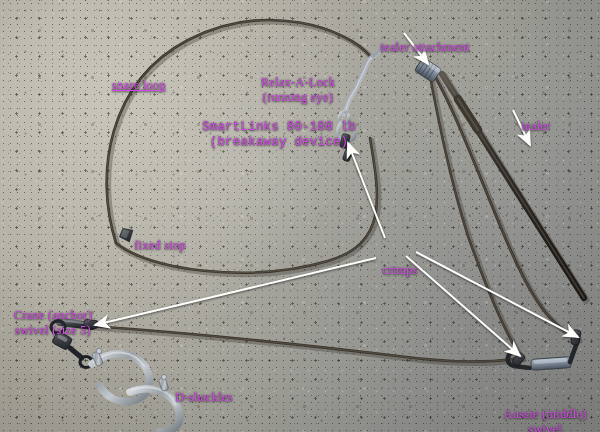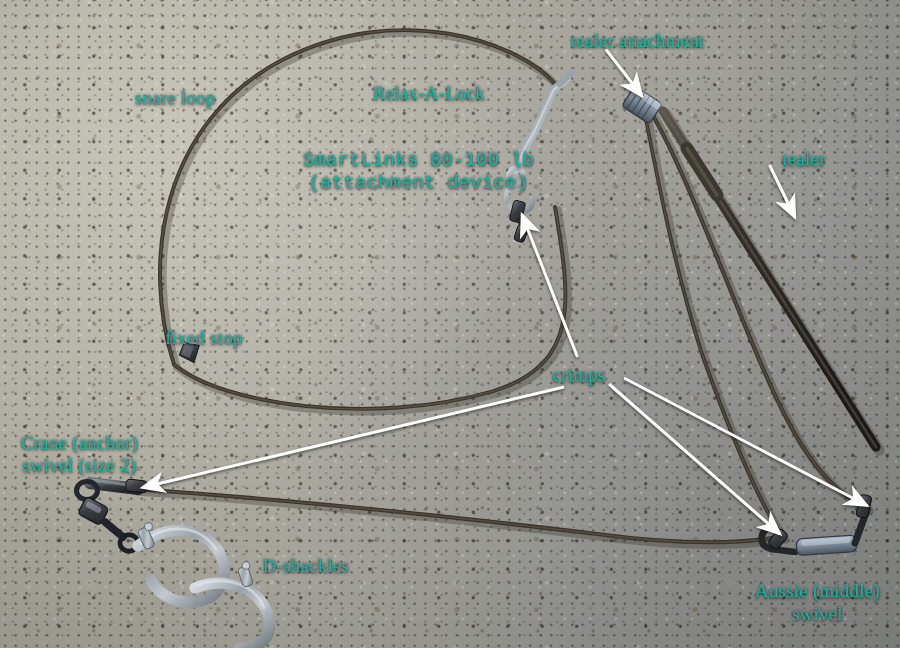--- a/index.html
+++ b/index.html
@@ -49,26 +49,27 @@
   }
   #vign{
     position:absolute;inset:0;
     background:radial-gradient(ellipse at 42% 38%, rgba(255,255,255,.10) 0%, rgba(0,0,0,0) 55%, rgba(0,0,0,.16) 100%);
   }
   
   svg.layer{position:absolute;left:0;top:0;width:600px;height:432px;overflow:visible;}
   
   .lbl{
     position:absolute;
-    color:#14b8a6;
+    color:#d946ef;
     font-size:12.5px;
     line-height:15px;
     letter-spacing:.2px;
     white-space:nowrap;
     text-shadow:0 0 2px rgba(40,40,40,.85), 0 1px 2px rgba(30,30,30,.7);
+    margin-top:20px;
   }
   .lbl.ctr{text-align:center;}
 </style>
 </head>
 <body>
 
 <div id="stage">
 
   <div id="bg"></div>
   <div id="speck1"></div>
@@ -223,52 +224,53 @@
     <g stroke="#fdfdfb" stroke-width="2.05" fill="none" marker-end="url(#ah)" style="filter:drop-shadow(0 1px 1.2px rgba(25,25,25,.65))">
       <line x1="404" y1="33" x2="428" y2="64"></line>
       <line x1="513" y1="110" x2="530" y2="145"></line>
       <line x1="385" y1="238" x2="348" y2="143"></line>
       <line x1="376" y1="258" x2="95" y2="325"></line>
       <line x1="406" y1="256" x2="520" y2="356"></line>
       <line x1="416" y1="252" x2="578" y2="337"></line>
     </g>
   </svg>
 
-  <div class="lbl" style="left:90px;top:58px;">
+  <div class="lbl" style="left:112px;top:58px;text-decoration:underline;">
     <div>snare loop</div>
   </div>
 
-  <div class="lbl ctr" style="left:286px;top:55px;transform:translateX(-50%);">
+  <div class="lbl ctr" style="left:298px;top:55px;transform:translateX(-50%);">
     <div>Relax-A-Lock</div>
+    <div>(running eye)</div>
   </div>
 
   <div class="lbl ctr" style="left:279px;top:100px;transform:translateX(-50%);font-family:Liberation Mono, monospace;">
     <div>SmartLinks 80-100 lb</div>
-    <div>(attachment device)</div>
+    <div>(breakaway device)</div>
   </div>
 
   <div class="lbl ctr" style="left:425px;top:20px;transform:translateX(-50%);">
     <div>tealer attachment</div>
   </div>
 
   <div class="lbl ctr" style="left:522px;top:99px;transform:translateX(-50%);padding-left:28px;">
     <div>tealer</div>
   </div>
 
-  <div class="lbl ctr" style="left:136px;top:218px;transform:translateX(-50%);">
+  <div class="lbl ctr" style="left:160px;top:218px;transform:translateX(-50%);">
     <div>fixed stop</div>
   </div>
 
-  <div class="lbl ctr" style="left:386px;top:243px;transform:translateX(-50%);text-align:right;">
+  <div class="lbl ctr" style="left:400px;top:243px;transform:translateX(-50%);text-align:right;">
     <div>crimps</div>
   </div>
 
   <div class="lbl ctr" style="left:53px;top:288px;transform:translateX(-50%);text-align:center;">
     <div>Crane (anchor)</div>
-    <div>swivel (size 2)</div>
+    <div>swivel (size 5)</div>
   </div>
 
   <div class="lbl ctr" style="left:204px;top:370px;transform:translateX(-50%);">
     <div>D-shackles</div>
   </div>
 
   <div class="lbl ctr" style="left:545px;top:387px;transform:translateX(-50%);">
     <div>Aussie (middle)</div>
     <div>swivel</div>
   </div>

